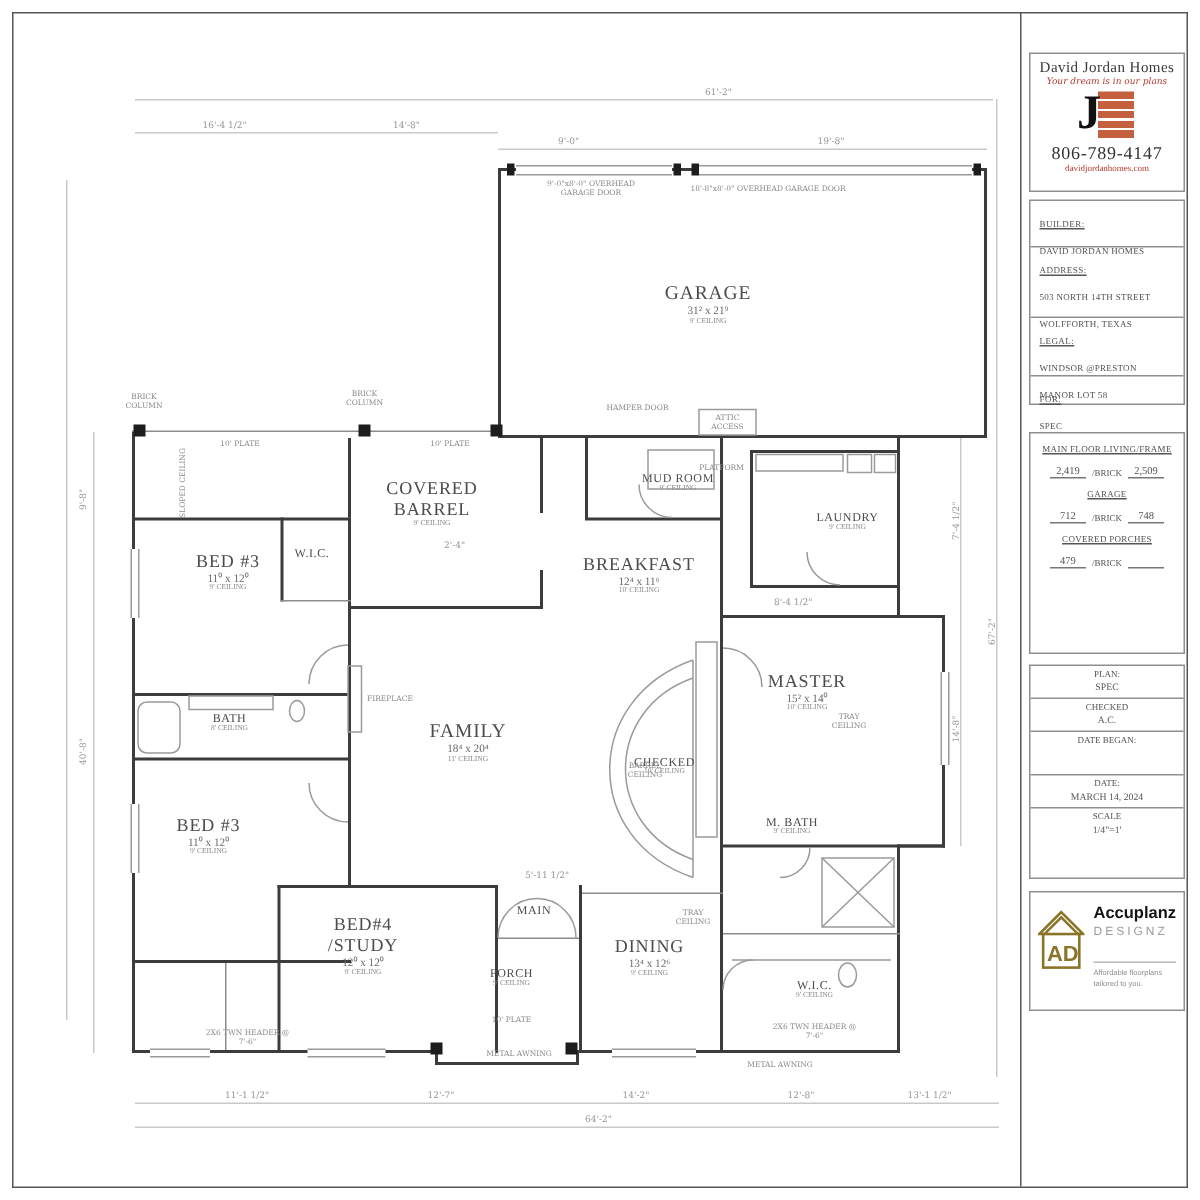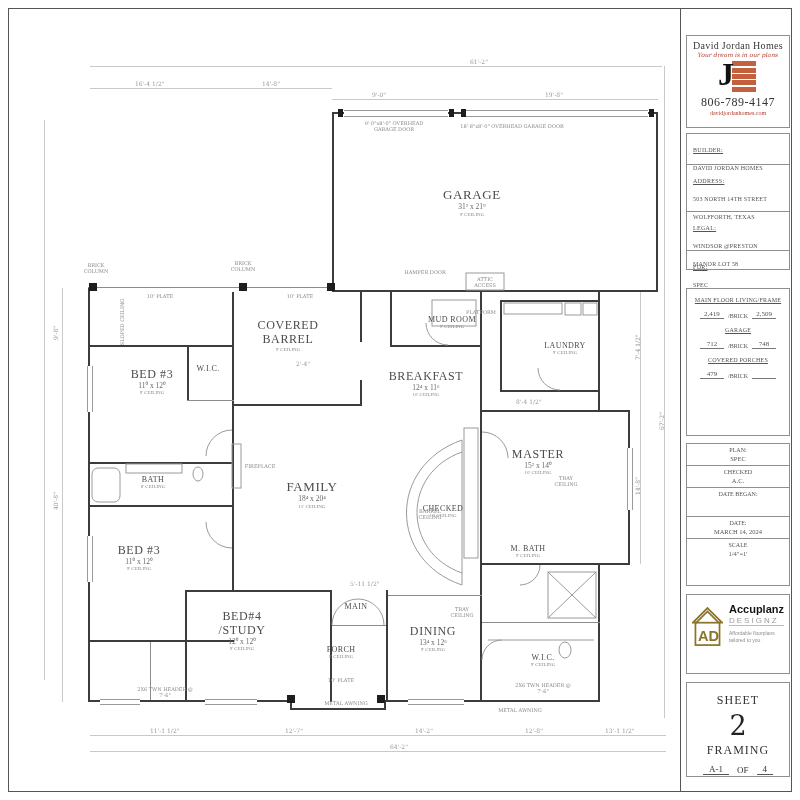--- a/index.html
+++ b/index.html
@@ -47,21 +47,21 @@
   .logo-tag{font-size:6px;text-align:center;color:#b23a2e;font-style:italic;font-family:"DejaVu Serif",serif;}
   .jwrap{position:relative;width:40px;height:34px;margin:2px auto 0 auto;}
   .bricks{position:absolute;left:14px;top:1px;width:24px;height:31px;background:repeating-linear-gradient(to bottom,#c4603e 0 5px,#fff 5px 6.5px);}
   .bigJ{position:absolute;left:0;top:-4px;font-size:32px;color:#111;font-weight:bold;}
   .logo-ph{font-size:12px;text-align:center;color:#333;letter-spacing:.5px;margin-top:1px;}
   .logo-web{font-size:6px;text-align:center;color:#b23a2e;}
   
   .acc{display:flex;gap:6px;padding:8px 5px;}
   .acc-txt{flex:1;}
   .acc-name{font-family:"Liberation Sans",sans-serif;font-weight:bold;font-size:11px;color:#141414;}
-  .acc-sub{font-family:"Liberation Sans",sans-serif;font-size:8px;letter-spacing:2px;color:#9a9a9a;margin-top:1px;border-bottom:1px solid #bbb;padding-bottom:0;}
+  .acc-sub{font-family:"Liberation Sans",sans-serif;font-size:8px;letter-spacing:2px;color:#9a9a9a;margin-top:1px;border-bottom:1px solid #bbb;padding-bottom:16px;}
   .acc-tag{font-family:"Liberation Sans",sans-serif;font-size:5px;color:#8e8e8e;margin-top:4px;line-height:7px;}
   
   .sh-l{font-size:12px;text-align:center;letter-spacing:1px;color:#333;margin-top:10px;}
   .sh-n{font-size:27px;text-align:center;color:#222;margin-top:2px;font-family:"DejaVu Serif",serif;}
   .sh-t{font-size:12px;text-align:center;letter-spacing:1px;color:#333;margin-top:2px;}
   .sh-row{display:flex;justify-content:center;align-items:flex-end;gap:8px;margin-top:6px;font-size:9px;color:#333;}
   .sh-row .u{border-bottom:1px solid #555;padding:0 6px;}
 </style>
 </head>
 <body>
@@ -386,23 +386,13 @@
         <div class="acc-name">Accuplanz</div>
         <div class="acc-sub">DESIGNZ</div>
         <div class="acc-tag">
           <span>Affordable floorplans</span><br>
           <span>tailored to you.</span>
         </div>
       </div>
     </div>
   </div>
 
-  <div class="box" style="top:682px;height:95px">
-    <div class="sh-l">SHEET</div>
-    <div class="sh-n">2</div>
-    <div class="sh-t">FRAMING</div>
-    <div class="sh-row">
-      <span class="u">A-1</span>
-      <span>OF</span>
-      <span class="u">4</span>
-    </div>
-  </div>
 </div>
 
 </body></html>

